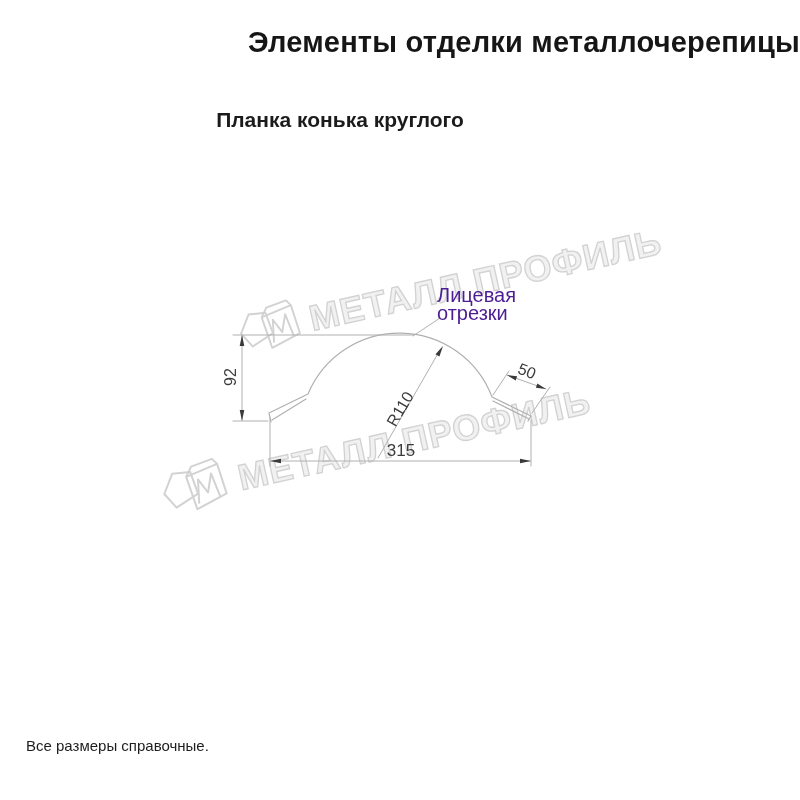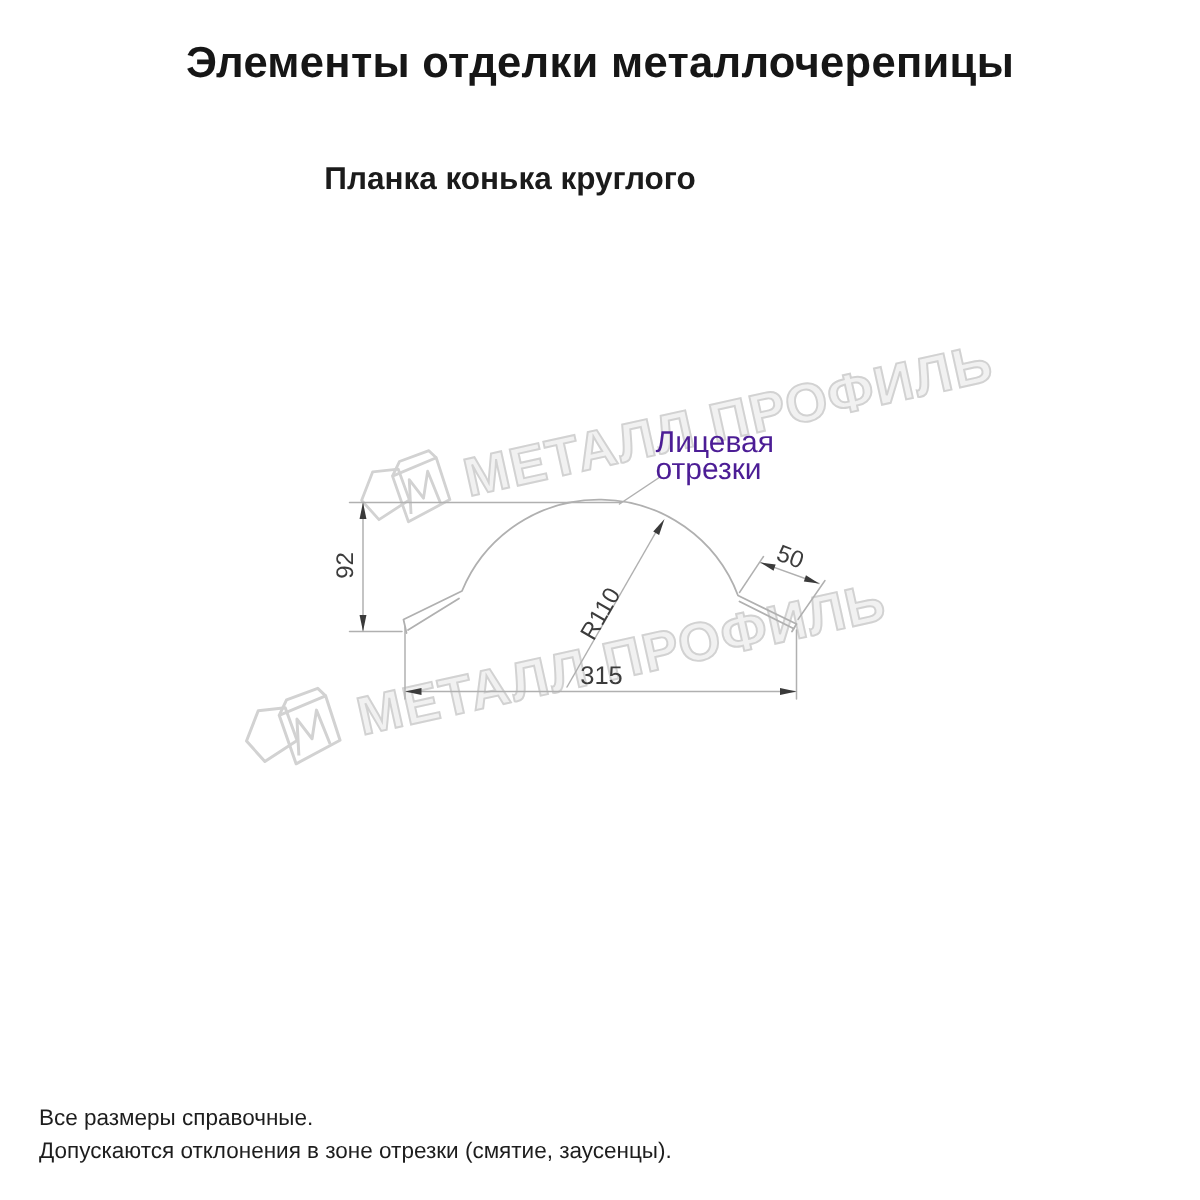--- a/index.html
+++ b/index.html
@@ -2,21 +2,21 @@
 <html><head>
 <meta charset="utf-8">
 <style>
   html,body{margin:0;padding:0;}
   body{
     width:800px;height:800px;position:relative;overflow:hidden;
     background:#ffffff;font-family:"Liberation Sans",sans-serif;
   }
   .abs{position:absolute;}
   .page-title{
-    top:26px;left:0;width:800px;text-align:center;
+    top:26px;left:0;width:800px;text-align:right;
     font-size:29px;font-weight:700;color:#161616;letter-spacing:0.2px;
   }
   .product-block{
     top:107px;left:0;width:680px;text-align:center;
     font-size:21px;font-weight:700;color:#1b1b1b;line-height:25px;
   }
   
   .wm{
     position:absolute;display:flex;align-items:center;gap:9px;
     transform:rotate(-12.5deg);transform-origin:30px 50%;
@@ -31,21 +31,21 @@
   .dim-text{
     font-family:"Liberation Sans",sans-serif;font-size:16px;fill:#3c3c3c;
   }
   .dim-text-big{font-size:17px;}
   .face-side-label{
     left:437px;top:286px;z-index:3;
     font-size:20px;line-height:18px;color:#4c1d95;
   }
   .footer-notes{
     left:26px;top:735px;z-index:3;
-    font-size:15px;line-height:22px;color:#1d1d1d;
+    font-size:15px;line-height:22px;color:#1d1d1d;text-align:center;
   }
 </style>
 </head>
 <body>
 
 <div class="abs page-title">Элементы отделки металлочерепицы</div>
 
 <div class="abs product-block">
   <div>Планка конька круглого</div>
 </div>
@@ -115,14 +115,13 @@
   <text class="dim-text" transform="translate(400,409) rotate(-60)" text-anchor="middle" dy="0.35em">R110</text>
 </svg>
 
 <div class="abs face-side-label">
   <div>Лицевая</div>
   <div>отрезки</div>
 </div>
 
 <div class="abs footer-notes">
   <div>Все размеры справочные.</div>
-  <div>Допускаются отклонения в зоне отрезки (смятие, заусенцы).</div>
 </div>
 
 </body></html>

